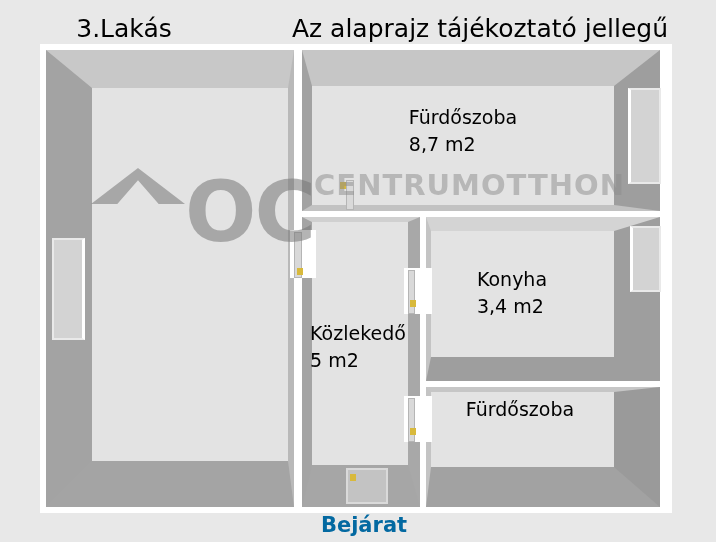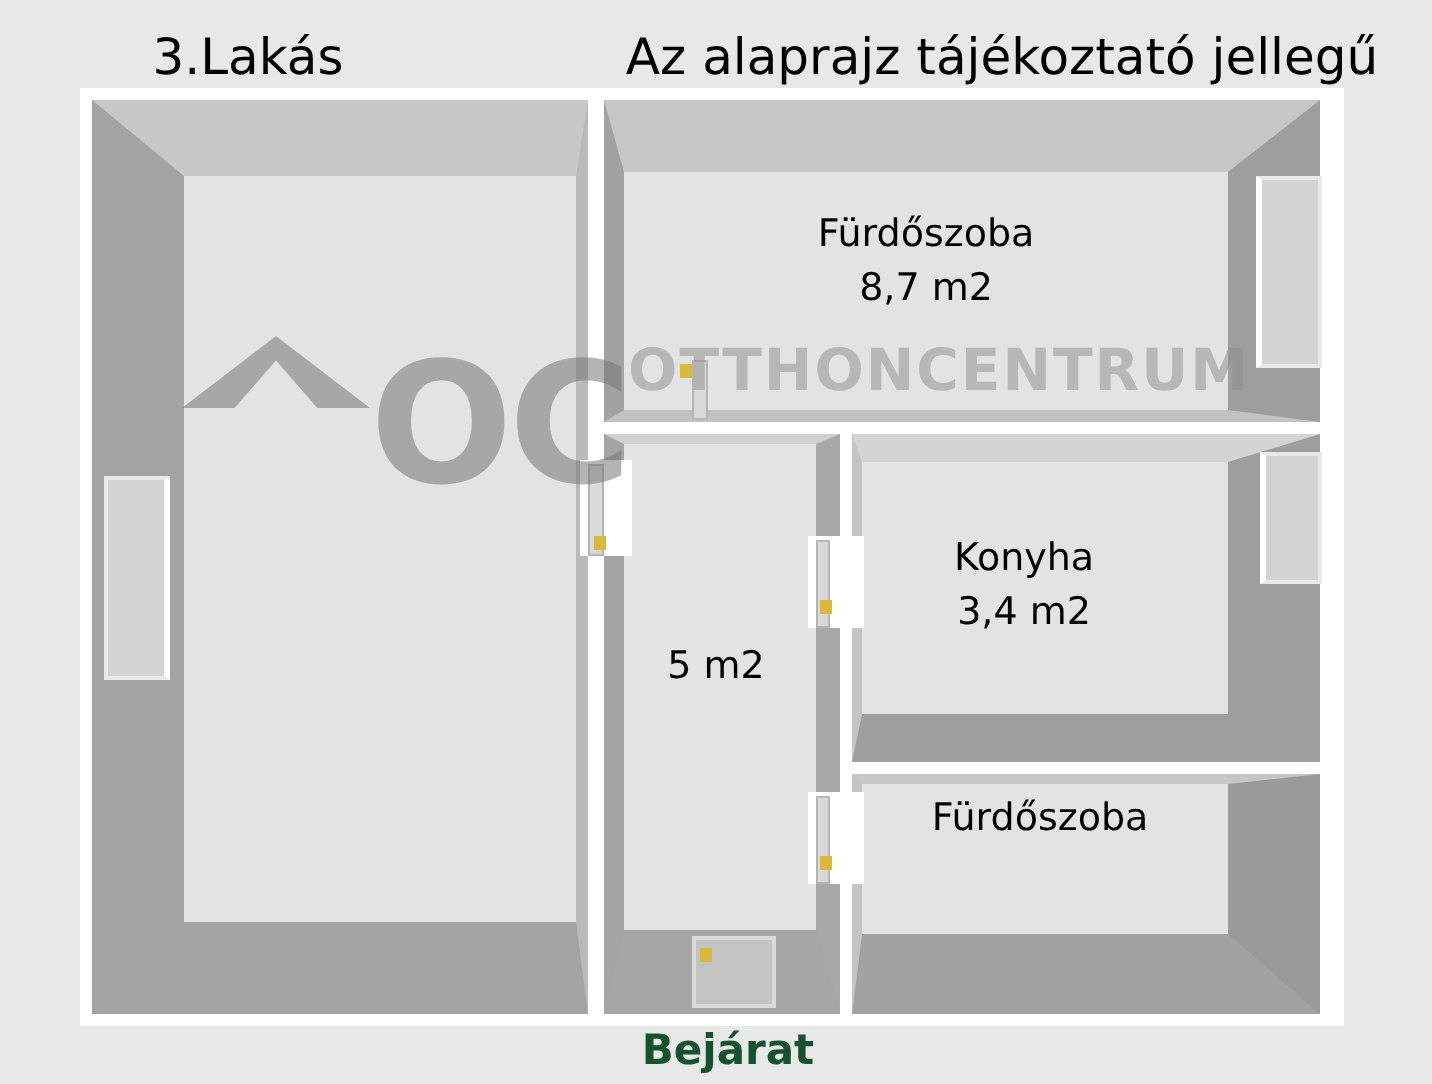--- a/index.html
+++ b/index.html
@@ -5,21 +5,21 @@
   html,body{margin:0;padding:0;}
   body{
     width:716px;height:542px;
     background:#e8e8e8;
     font-family:"DejaVu Sans","Liberation Sans",sans-serif;
     position:relative;overflow:hidden;
     color:#000;
   }
   .title{position:absolute;top:14px;font-size:25px;white-space:nowrap;transform:translateX(-50%);}
   .title.apt{left:124px;}
-  .title.disc{left:480px;margin-left:21px;}
+  .title.disc{left:480px;}
 
   
   .plan{position:absolute;left:40px;top:44px;width:632px;height:469px;background:#ffffff;}
 
   
   .room{position:absolute;box-sizing:border-box;background:#e3e3e3;border-style:solid;z-index:1;}
   .room.szoba   {left:6px;  top:6px;  width:248px;height:457px;border-width:38px 6px 46px 46px; border-color:#c8c8c8 #b9b9b9 #a4a4a4 #a3a3a3;}
   .room.furdo87 {left:262px;top:6px;  width:358px;height:161px;border-width:36px 46px 6px 10px; border-color:#c6c6c6 #9e9e9e #c2c2c2 #a2a2a2;}
   .room.kozlekedo{left:262px;top:173px;width:118px;height:290px;border-width:5px 12px 42px 10px;border-color:#d0d0d0 #a8a8a8 #a6a6a6 #a4a4a4;}
   .room.konyha  {left:386px;top:173px;width:234px;height:164px;border-width:14px 46px 24px 5px;border-color:#d4d4d4 #9e9e9e #9e9e9e #c4c4c4;}
@@ -39,30 +39,30 @@
 
   
   .watermark{position:absolute;left:318px;top:124px;transform:translateX(-50%);
     display:flex;flex-direction:row;z-index:5;pointer-events:none;}
   .roof{width:94px;height:36px;background:rgba(118,118,118,.55);
     clip-path:polygon(0 100%,50% 0,100% 100%,72% 100%,50% 34%,28% 100%);margin-bottom:2px;}
   .oc{font-size:84px;line-height:88px;font-weight:700;color:rgba(118,118,118,.55);letter-spacing:-2px;}
   .wline{font-size:29px;line-height:34px;font-weight:700;letter-spacing:1px;color:rgba(140,140,140,.5);}
 
   
-  .rlabel{position:absolute;transform:translateX(-50%);text-align:center;
+  .rlabel{position:absolute;transform:translateX(-50%);text-align:left;
     font-size:19px;line-height:27px;color:#000;z-index:6;white-space:nowrap;}
   .lab-szoba  {left:145px;top:162px;}
   .lab-furdo87{left:423px;top:60px;}
   .lab-konyha {left:472px;top:222px;}
   .lab-kozlekedo{left:318px;top:276px;}
   .lab-furdo37{left:480px;top:352px;}
 
   .entrance{position:absolute;left:364px;top:513px;transform:translateX(-50%);
-    font-size:21px;font-weight:700;color:#14532d;}
+    font-size:21px;font-weight:700;color:#0369a1;}
 </style>
 </head>
 <body>
 
 <div class="title apt">3.Lakás</div>
 <div class="title disc">Az alaprajz tájékoztató jellegű</div>
 
 <div class="plan">
 
   <div class="room szoba"></div>
@@ -89,33 +89,34 @@
 
   <div class="leaf" style="left:306px;top:136px;width:6px;height:28px;"></div>
   <div class="handle" style="left:300px;top:138px;"></div>
 
   <div class="swing"></div>
   <div class="handle" style="left:310px;top:430px;"></div>
 
   <div class="watermark">
     <div class="roof"></div>
     <div class="oc">OC</div>
+    <div class="wline">CENTRUM</div>
     <div class="wline">OTTHON</div>
-    <div class="wline">CENTRUM</div>
   </div>
 
   <div class="rlabel lab-furdo87">
     <div>Fürdőszoba</div>
     <div>8,7 m2</div>
   </div>
   <div class="rlabel lab-konyha">
     <div>Konyha</div>
     <div>3,4 m2</div>
   </div>
   <div class="rlabel lab-kozlekedo">
+    <div>Közlekedő</div>
     <div>5 m2</div>
   </div>
   <div class="rlabel lab-furdo37">
     <div>Fürdőszoba</div>
   </div>
 
 </div>
 
 <div class="entrance">Bejárat</div>
 

